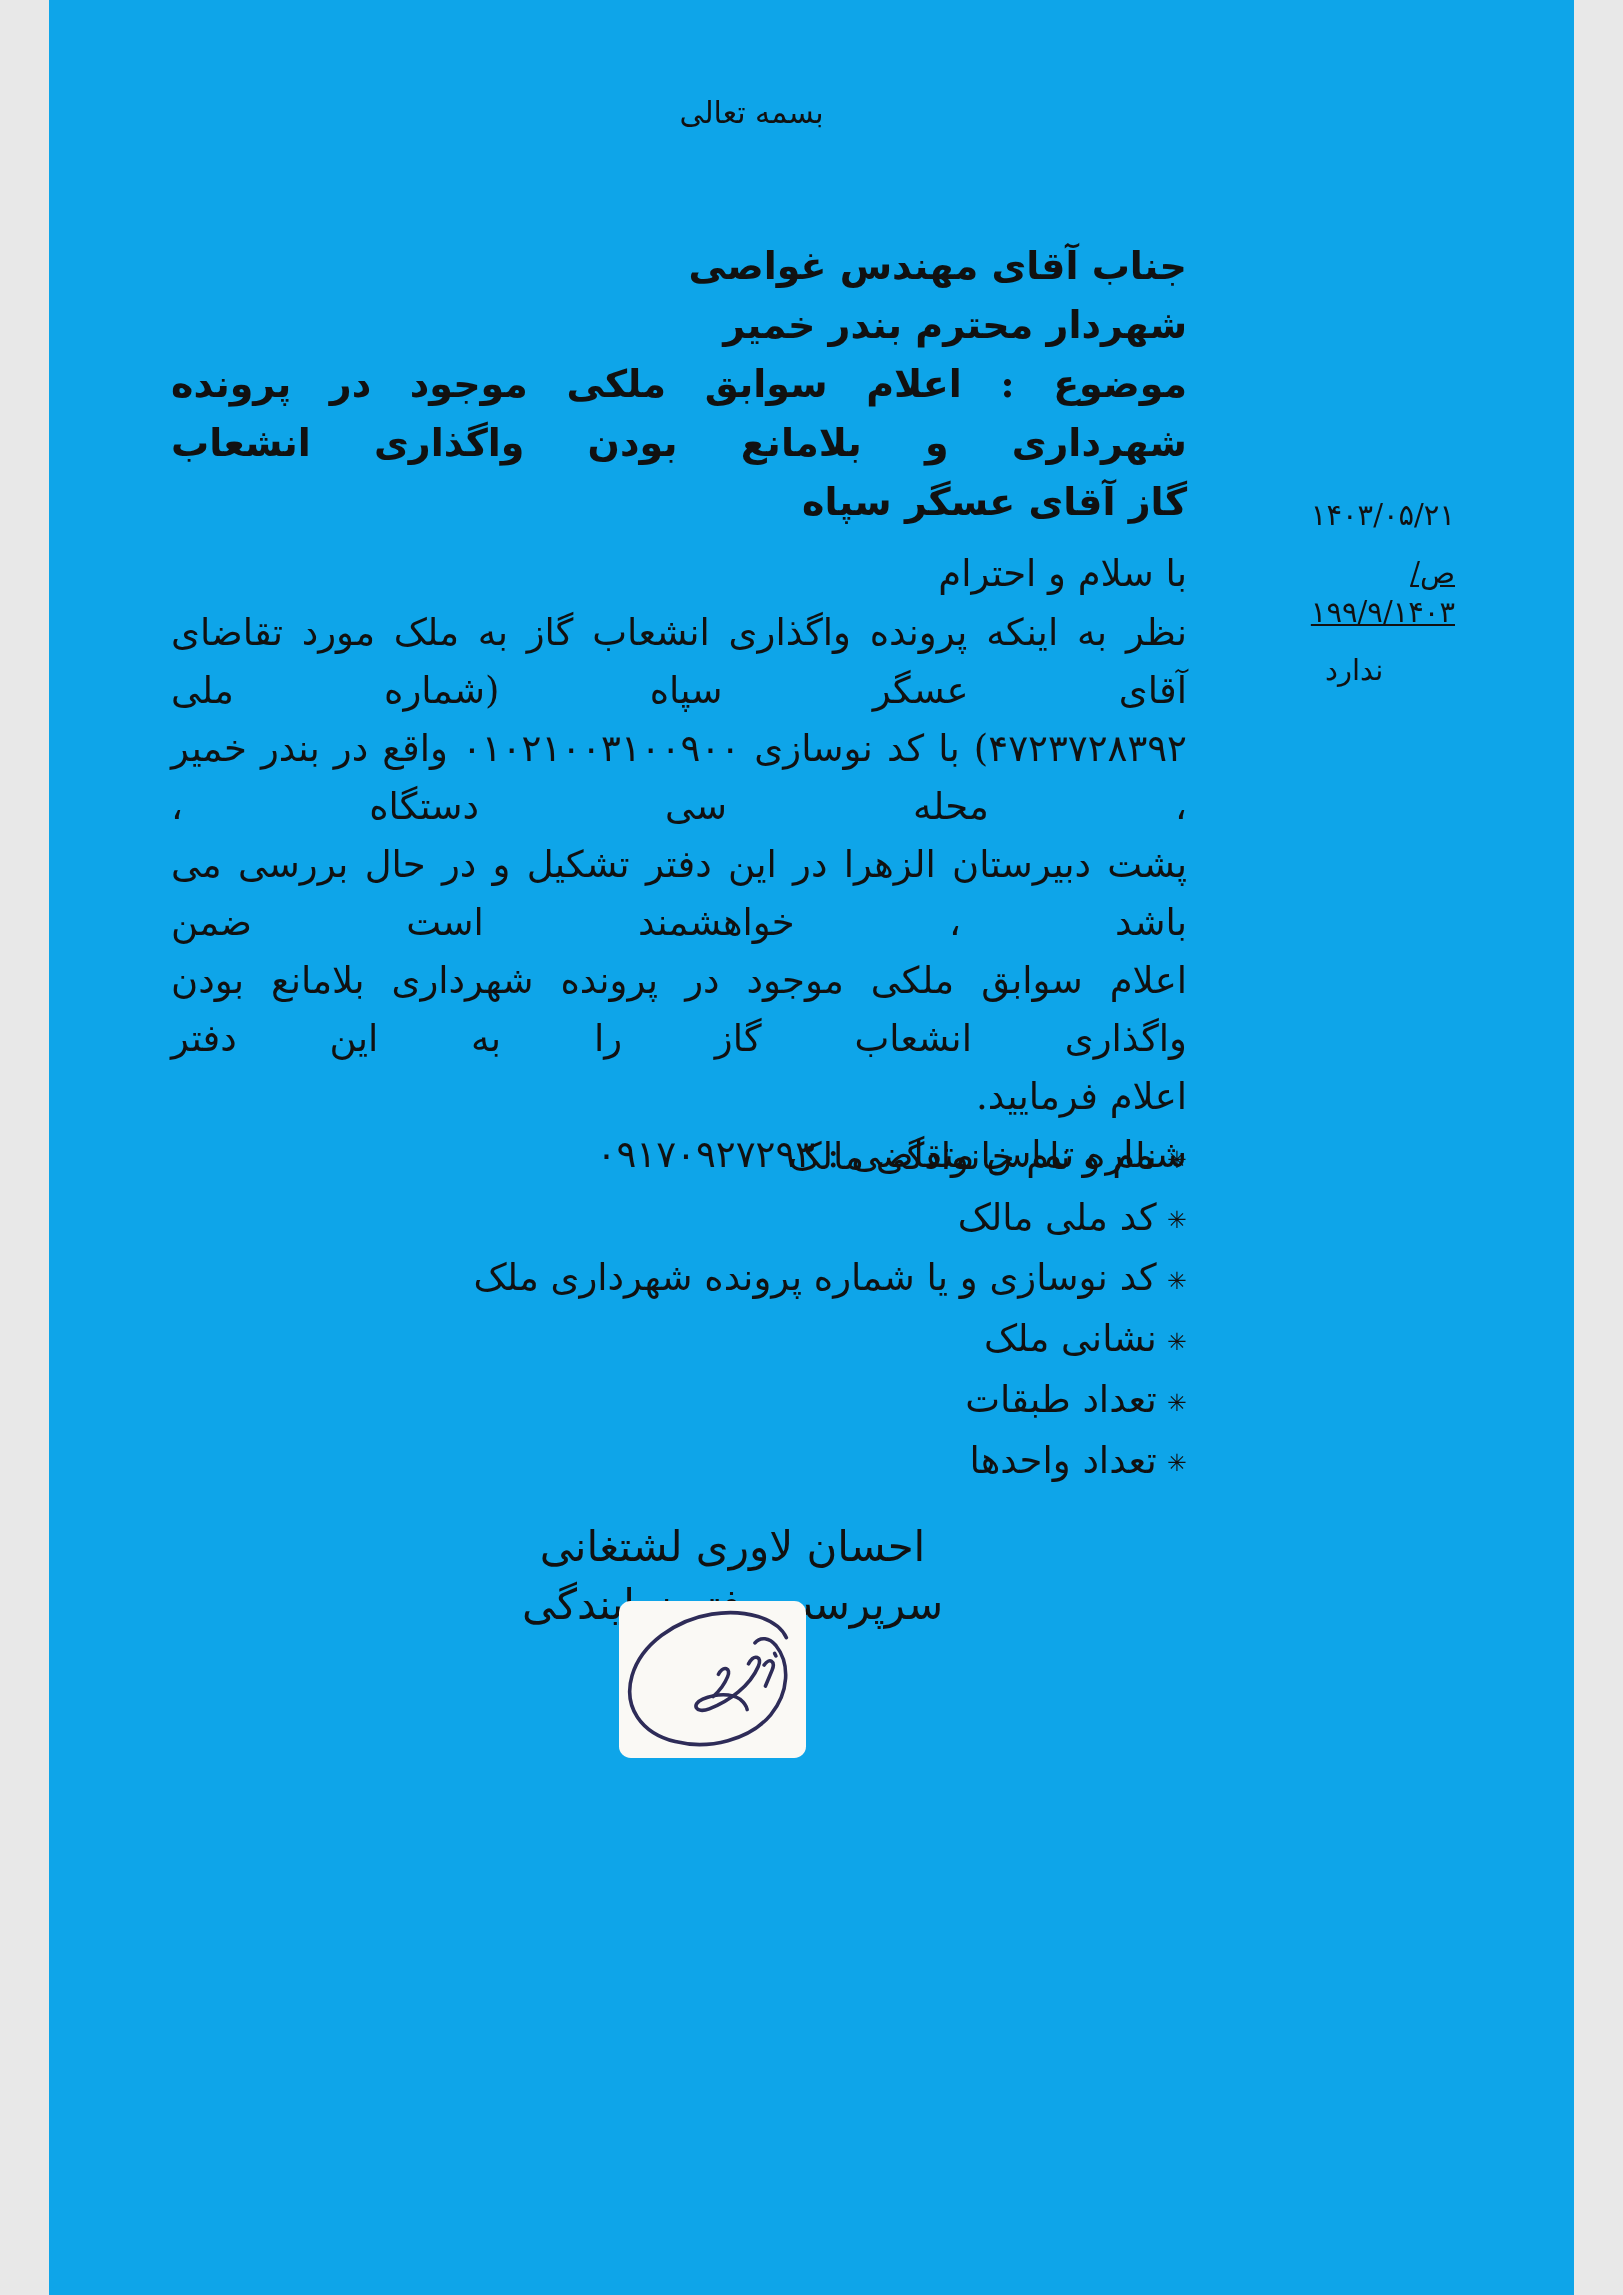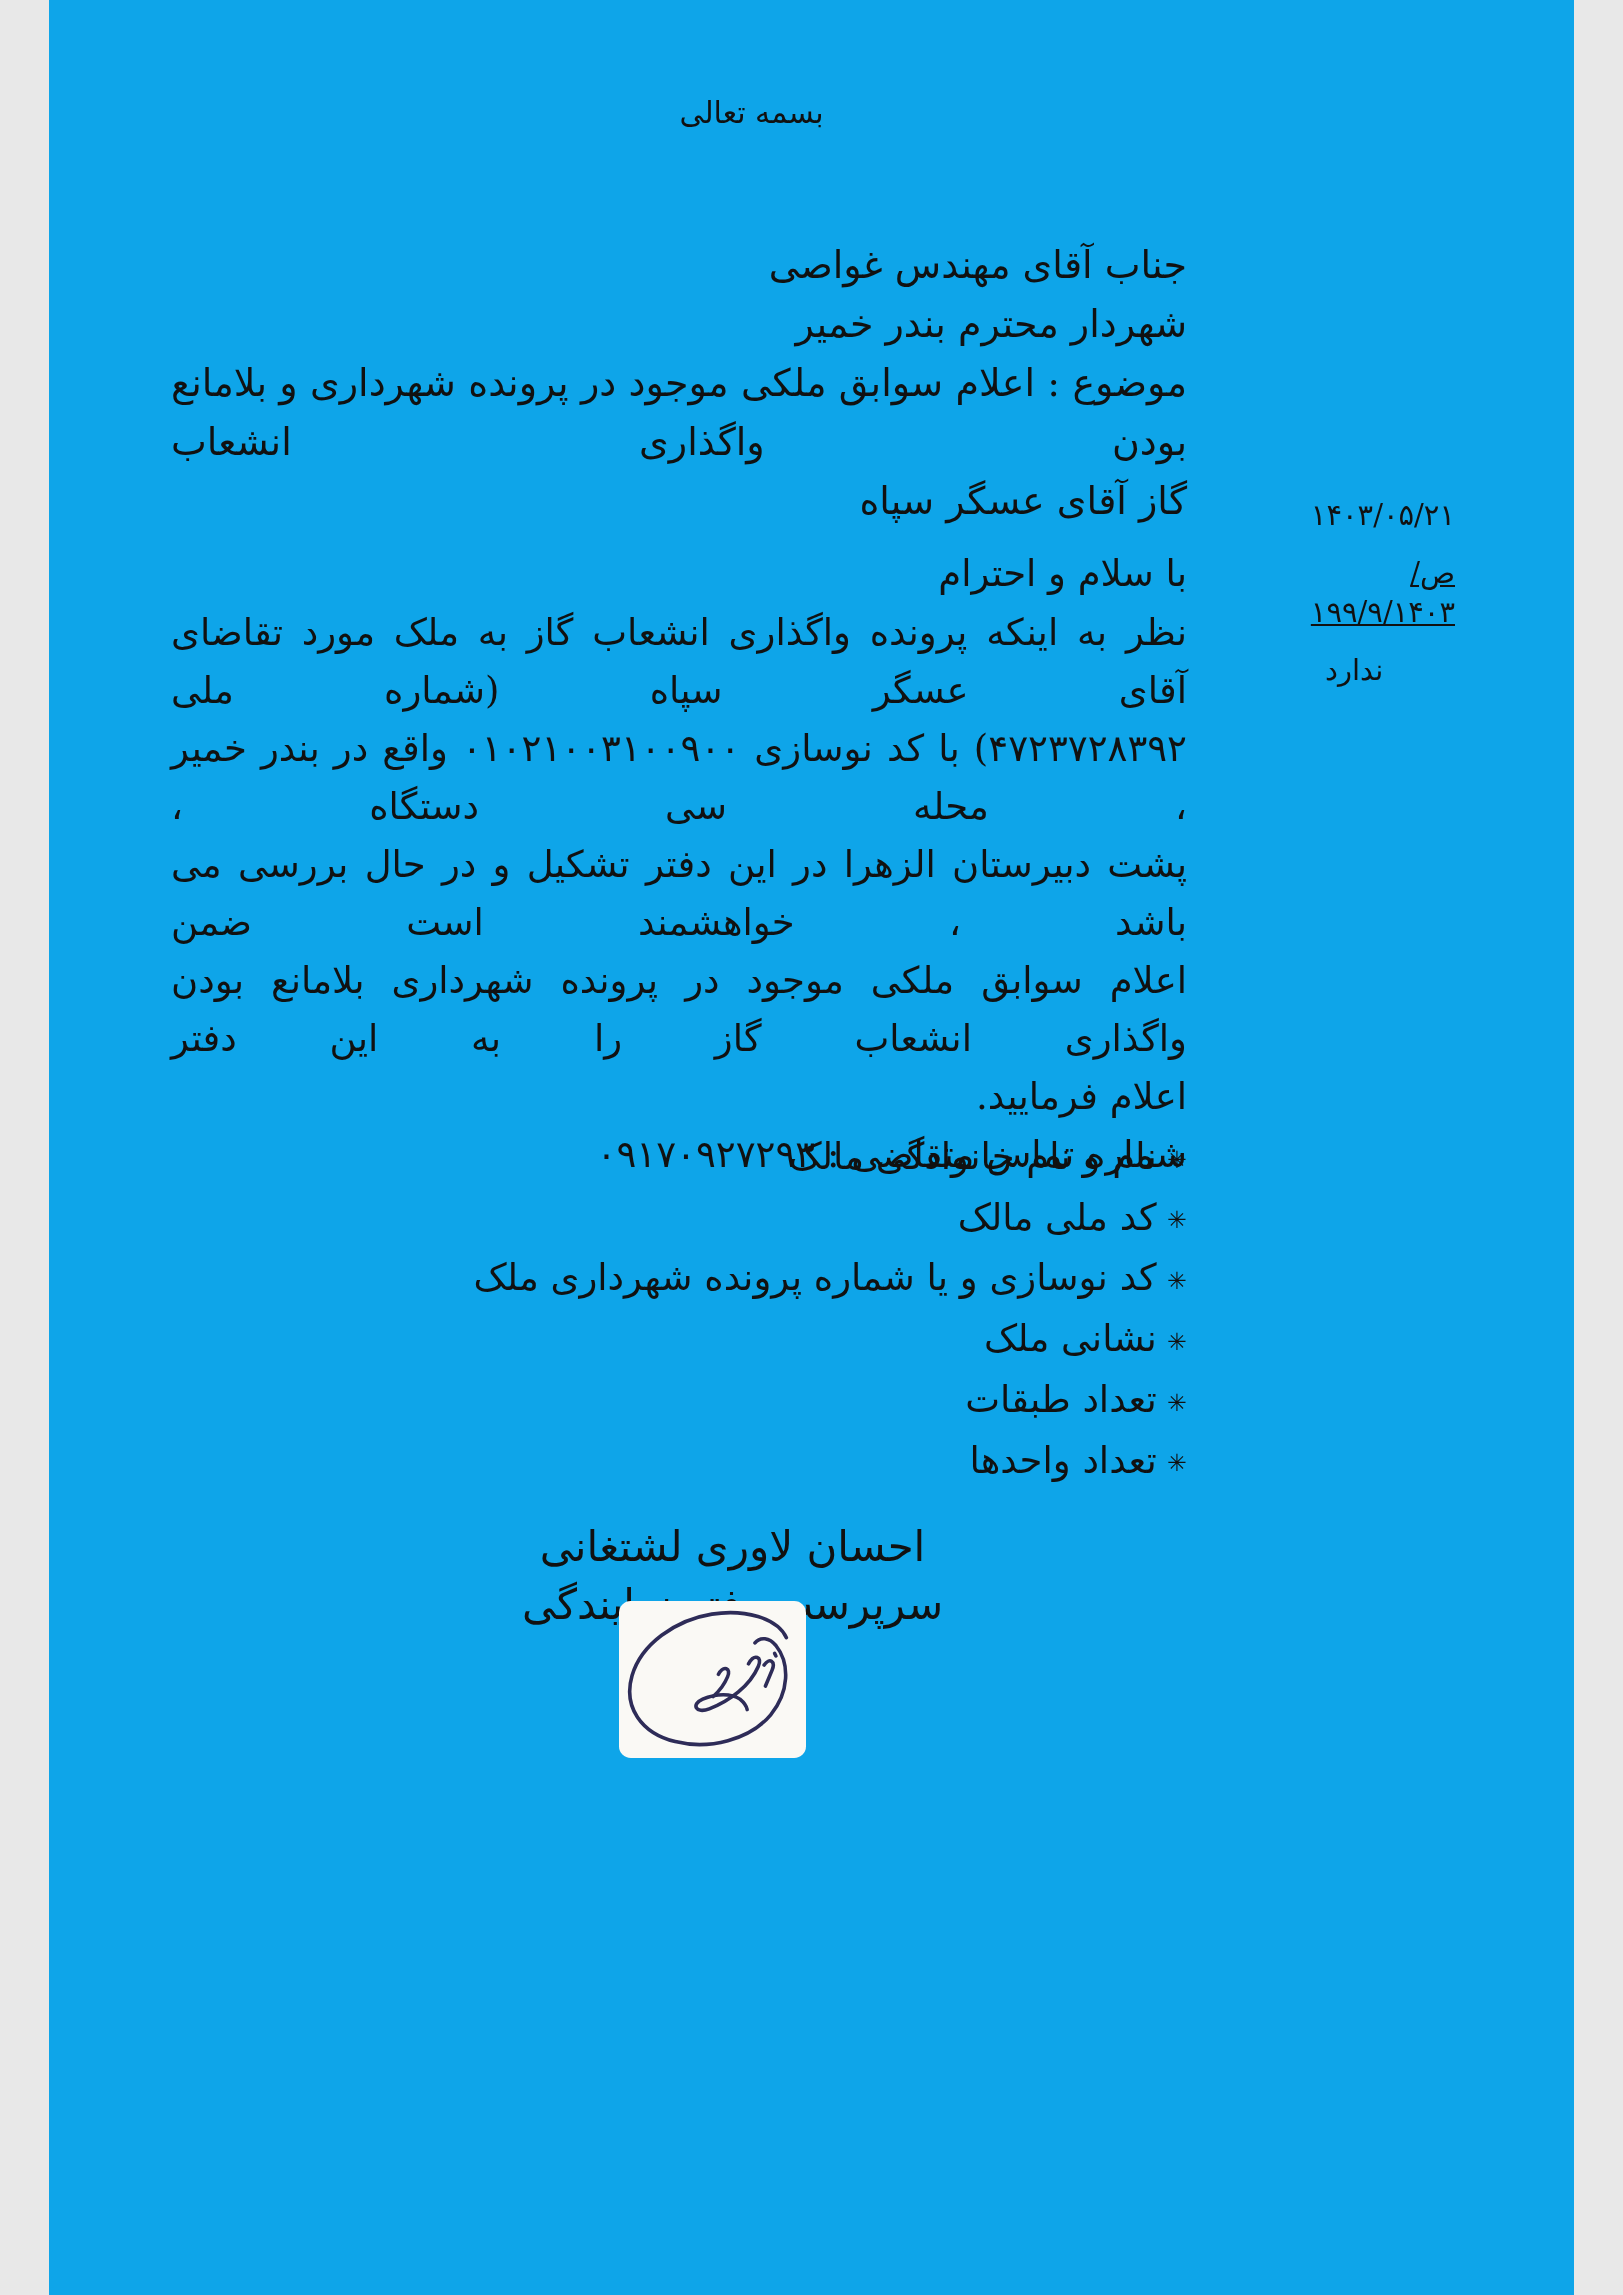--- a/index.html
+++ b/index.html
@@ -13,21 +13,21 @@
     color:#111111;
     overflow:hidden;
   }
   .basmala{
     position:absolute;top:90px;left:0;right:120px;
     text-align:center;
     font-size:30px;line-height:46px;
   }
   .header-block{
     position:absolute;top:236px;right:387px;left:122px;
-    font-weight:normal;
+    font-weight:bold;
     font-size:38px;line-height:59px;
   }
   .meta-block{
     position:absolute;top:496px;right:119px;left:1276px;
     font-size:29px;line-height:39px;
     text-align:left;
   }
   .meta-date{position:absolute;top:0;left:0;right:0;text-align:left;}
   .meta-number{position:absolute;top:58px;left:0;right:0;text-align:right;text-decoration:underline;}
   .meta-attachment{position:absolute;top:155px;left:0;right:2.6px;text-align:left;font-family:Liberation Serif, serif;}

